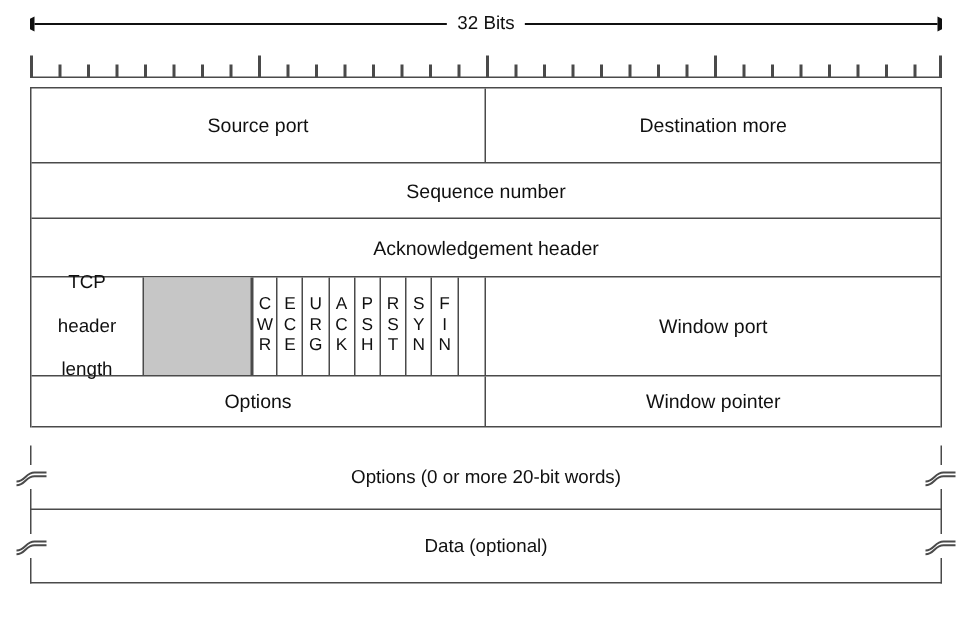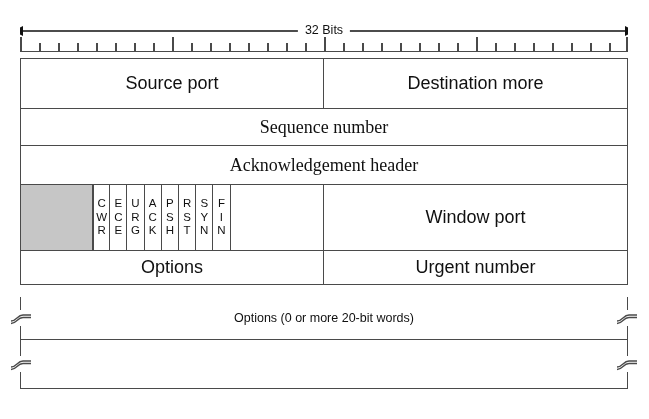--- a/index.html
+++ b/index.html
@@ -21,21 +21,20 @@
     height: 419px;
   }
 
   
   .bits-arrow-wrap {
     position: absolute;
     left: 20px;
     top: 8px;
     width: 608px;
     height: 18px;
-    margin-top: 15px;
   }
   .bits-label {
     position: absolute;
     left: 50%;
     top: -1px;
     transform: translateX(-50%);
     background: #ffffff;
     padding: 0 7px;
     font-size: 12.5px;
     line-height: 16px;
@@ -81,28 +80,28 @@
   }
   .row {
     display: flex;
     border-bottom: 1.5px solid #4a4a4a;
     box-sizing: border-box;
   }
   .cell {
     display: flex;
     align-items: center;
     justify-content: center;
-    font-size: 18px;
+    font-size: 13px;
     line-height: 15px;
     color: #101010;
     box-sizing: border-box;
     text-align: center;
   }
   .half { width: 50%; }
-  .full { width: 100%; font-family: Liberation Serif, serif; }
+  .full { width: 100%; }
   .divider-right { border-right: 1.5px solid #4a4a4a; }
 
   .row-ports  { height: 50px; }
   .row-seq    { height: 37px; }
   .row-ack    { height: 39px; }
   .row-flags  { height: 66px; }
   .row-cksum  { height: 34px; }
 
   
   .flags-left {
@@ -252,20 +251,27 @@
     <div class="row row-seq">
       <div class="cell full">Sequence number</div>
     </div>
 
     <div class="row row-ack">
       <div class="cell full">Acknowledgement header</div>
     </div>
 
     <div class="row row-flags">
       <div class="flags-left">
+        <div class="thl">
+          <span>
+            <span>TCP</span><br>
+            <span>header</span><br>
+            <span>length</span>
+          </span>
+        </div>
         <div class="reserved"></div>
         <div class="flagbits" id="flagbits">
             <div class="flagcell" style="border-left: 1.2px solid rgb(74, 74, 74);">
               <div class="stack">C<br>W<br>R</div>
             </div>
             <div class="flagcell">
               <div class="stack">E<br>C<br>E</div>
             </div>
             <div class="flagcell">
               <div class="stack">U<br>R<br>G</div>
@@ -286,39 +292,40 @@
               <div class="stack">F<br>I<br>N</div>
             </div>
             <div class="flag-pad"></div>
           </div>
       </div>
       <div class="cell half">Window port</div>
     </div>
 
     <div class="row row-cksum">
       <div class="cell half divider-right">Options</div>
-      <div class="cell half">Urgent number</div>
+      <div class="cell half">Window pointer</div>
     </div>
   </div>
 
   <div class="brk-row" id="options-row">
     <span>Options (0 or more 20-bit words)</span>
     <svg class="breakmark left" viewBox="0 0 26 16">
       <rect x="0" y="0" width="26" height="16" fill="#ffffff"></rect>
       <path d="M3,11 C9,11 9,5 15,5 L23,5" stroke="#4a4a4a" stroke-width="1.3" fill="none"></path>
       <path d="M3,13.5 C9,13.5 9,7.5 15,7.5 L23,7.5" stroke="#4a4a4a" stroke-width="1.3" fill="none"></path>
     </svg>
     <svg class="breakmark right" viewBox="0 0 26 16">
       <rect x="0" y="0" width="26" height="16" fill="#ffffff"></rect>
       <path d="M3,11 C9,11 9,5 15,5 L23,5" stroke="#4a4a4a" stroke-width="1.3" fill="none"></path>
       <path d="M3,13.5 C9,13.5 9,7.5 15,7.5 L23,7.5" stroke="#4a4a4a" stroke-width="1.3" fill="none"></path>
     </svg>
   </div>
 
   <div class="brk-row" id="data-row">
+    <span>Data (optional)</span>
     <svg class="breakmark left" viewBox="0 0 26 16">
       <rect x="0" y="0" width="26" height="16" fill="#ffffff"></rect>
       <path d="M3,11 C9,11 9,5 15,5 L23,5" stroke="#4a4a4a" stroke-width="1.3" fill="none"></path>
       <path d="M3,13.5 C9,13.5 9,7.5 15,7.5 L23,7.5" stroke="#4a4a4a" stroke-width="1.3" fill="none"></path>
     </svg>
     <svg class="breakmark right" viewBox="0 0 26 16">
       <rect x="0" y="0" width="26" height="16" fill="#ffffff"></rect>
       <path d="M3,11 C9,11 9,5 15,5 L23,5" stroke="#4a4a4a" stroke-width="1.3" fill="none"></path>
       <path d="M3,13.5 C9,13.5 9,7.5 15,7.5 L23,7.5" stroke="#4a4a4a" stroke-width="1.3" fill="none"></path>
     </svg>

